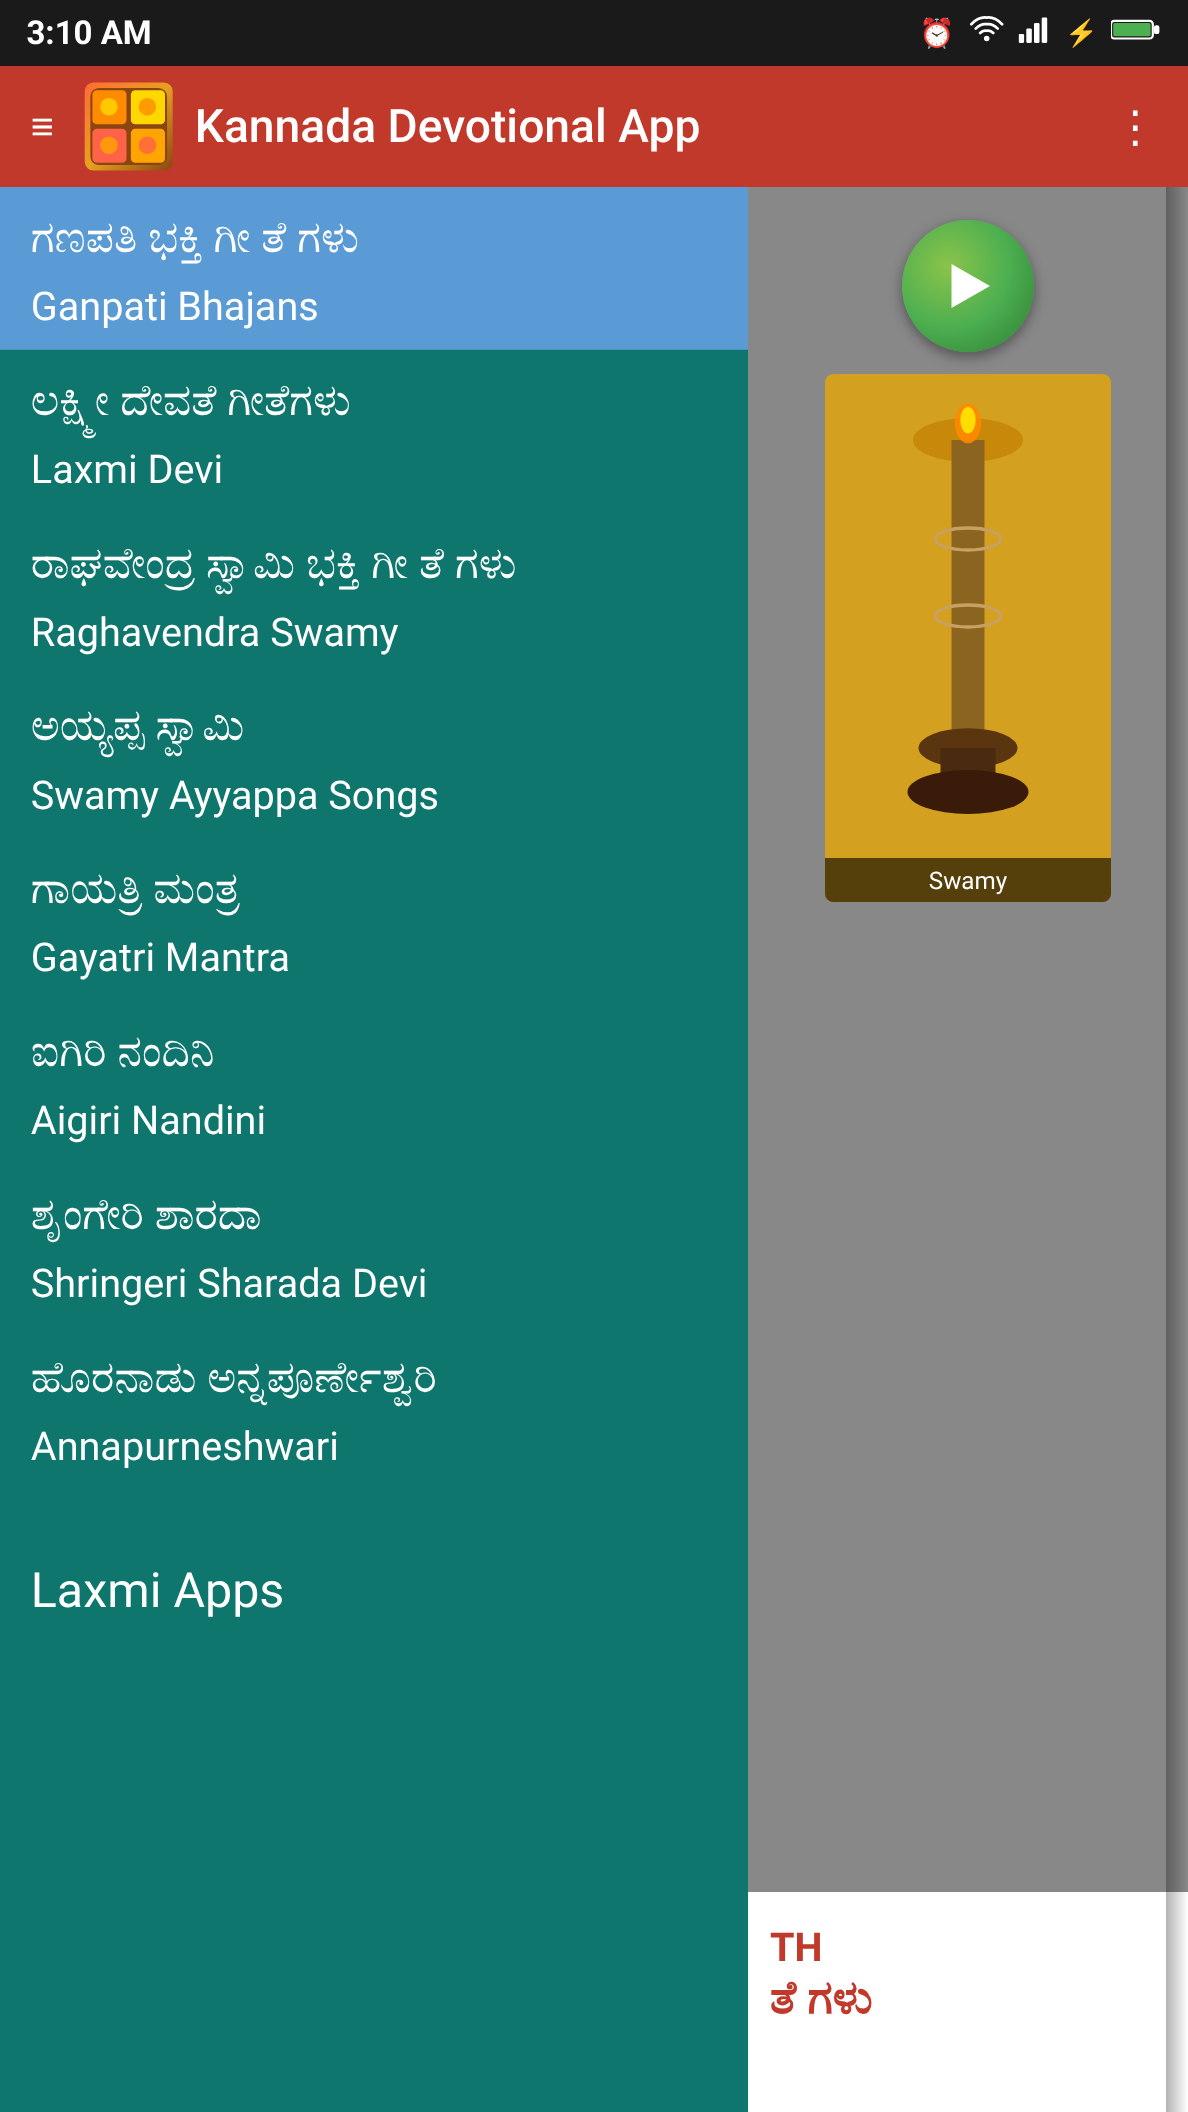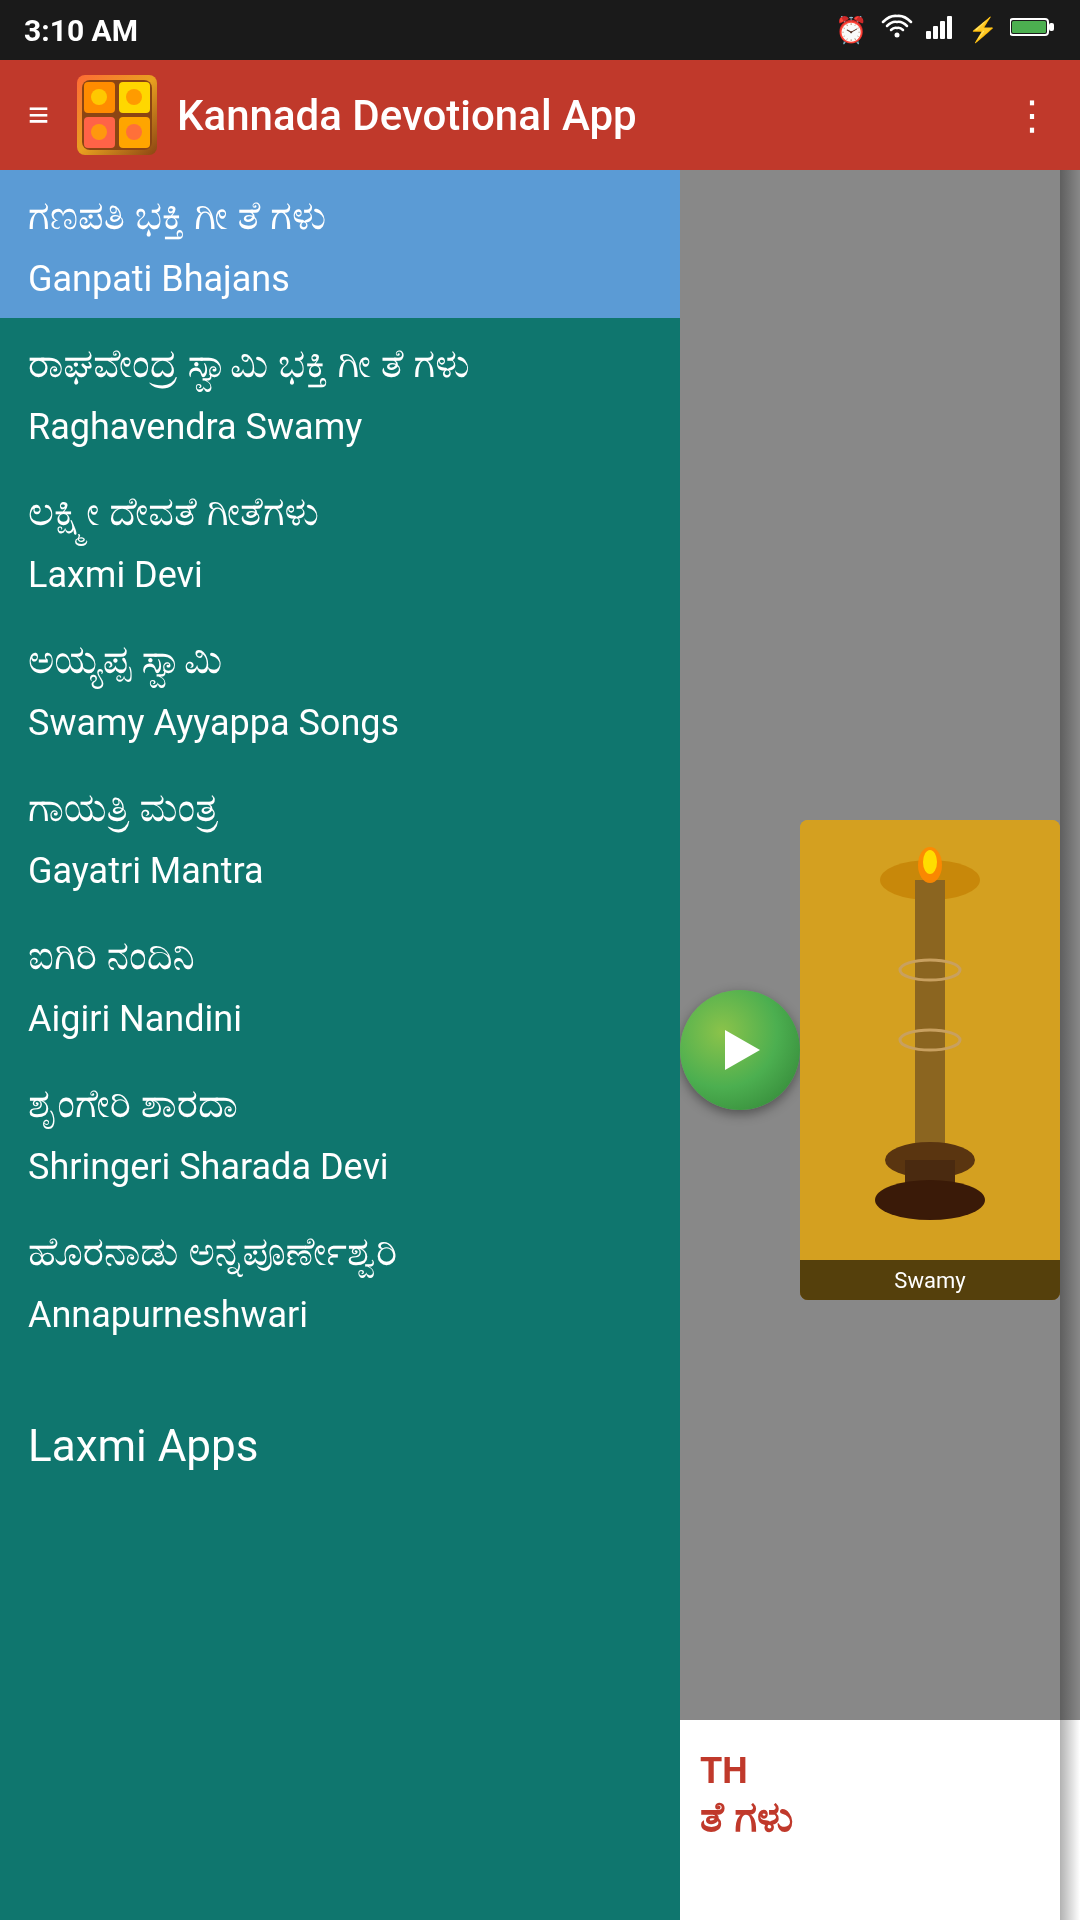--- a/index.html
+++ b/index.html
@@ -152,21 +152,21 @@
 
     
     .background-content {
       position: absolute;
       right: 0;
       top: 0;
       width: calc(1080px - 680px);
       height: 100%;
       background: #888;
       display: flex;
-      flex-direction: row;
+      flex-direction: column;
       align-items: center;
       padding-top: 30px;
     }
 
     
     .nav-arrow-button {
       width: 120px;
       height: 120px;
       border-radius: 50%;
       background: radial-gradient(circle at 35% 35%, #8bc34a, #4caf50, #2e7d32);
@@ -294,30 +294,30 @@
 
   <div class="drawer">
 
     <div class="drawer-item active">
       <span class="kannada-text">ಗಣಪತಿ ಭಕ್ತಿ ಗೀ ತೆ ಗಳು</span>
       <span class="english-text">Ganpati Bhajans</span>
     </div>
 
 
     <div class="drawer-item">
+      <span class="kannada-text">ಲಕ್ಷ್ಮೀ ದೇವತೆ ಗೀತೆಗಳು</span>
+      <span class="english-text"> Laxmi Devi</span>
+    </div>
+
+    <div class="drawer-item">
       <span class="kannada-text">ರಾಘವೇಂದ್ರ ಸ್ವಾಮಿ ಭಕ್ತಿ ಗೀ ತೆ ಗಳು</span>
       <span class="english-text"> Raghavendra Swamy</span>
     </div>
 
     <div class="drawer-item">
-      <span class="kannada-text">ಲಕ್ಷ್ಮೀ ದೇವತೆ ಗೀತೆಗಳು</span>
-      <span class="english-text"> Laxmi Devi</span>
-    </div>
-
-    <div class="drawer-item">
       <span class="kannada-text">ಅಯ್ಯಪ್ಪ ಸ್ವಾಮಿ</span>
       <span class="english-text"> Swamy Ayyappa Songs</span>
     </div>
 
     <div class="drawer-item">
       <span class="kannada-text">ಗಾಯತ್ರಿ ಮಂತ್ರ</span>
       <span class="english-text"> Gayatri Mantra</span>
     </div>
 
     <div class="drawer-item">

